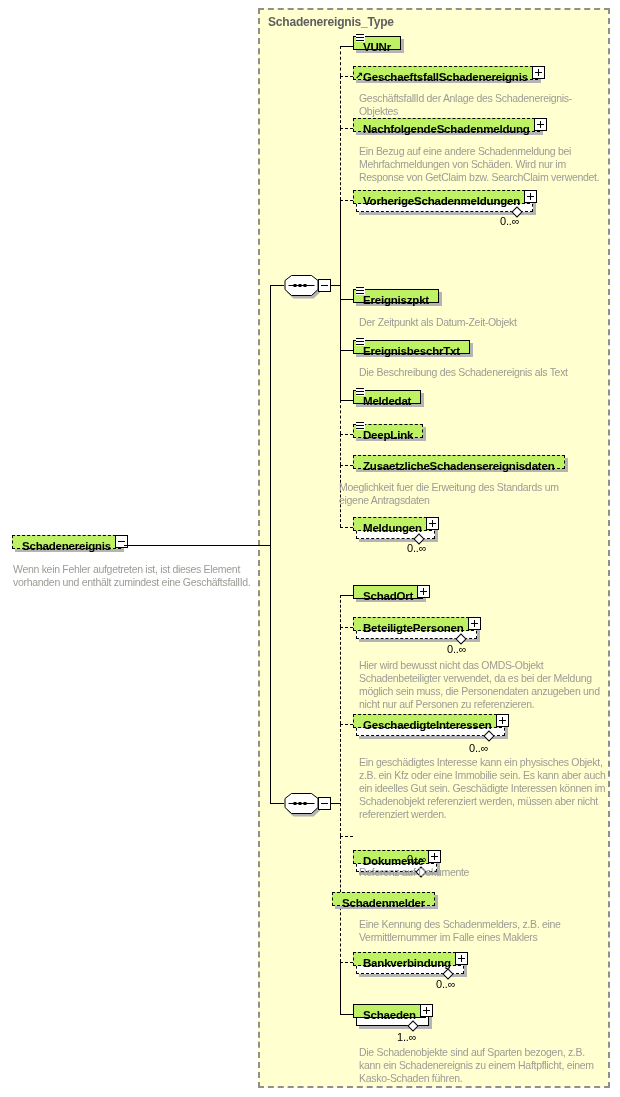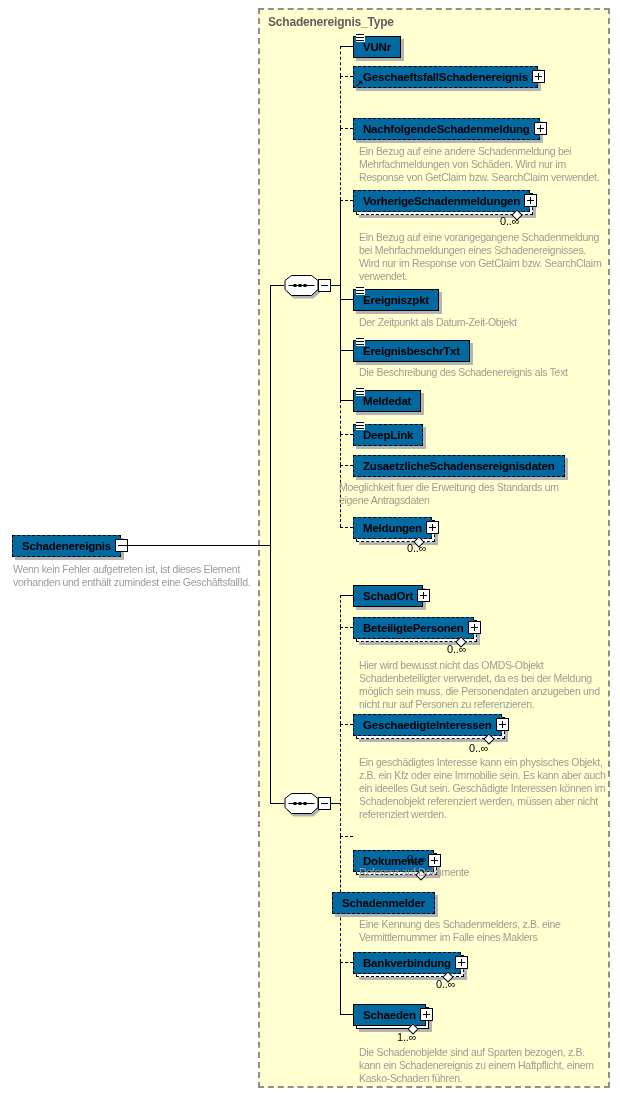--- a/index.html
+++ b/index.html
@@ -17,22 +17,22 @@
     border:2px dashed var(--frame,#8f8f8f);
   }
   .frame-label{
     position:absolute;left:8px;top:5px;font-size:12px;font-weight:bold;
     color:var(--label,#5f5f5f);letter-spacing:-0.2px;
   }
 
   
   .entry{position:absolute;white-space:nowrap;}
   .ebox{
-    position:relative;display:inline-block;height:22px;line-height:20px;
-    box-sizing:border-box;background:#0369a1;border:1px solid #000;
+    position:relative;display:inline-block;height:14px;line-height:20px;
+    box-sizing:border-box;background:#bef264;border:1px solid #000;
     padding:0 9px;font-size:11.5px;font-weight:bold;color:#000;
     letter-spacing:-0.2px;box-shadow:3px 3px 0 var(--shadow,#b4b4b4);
   }
   .entry.optional .ebox{border-style:dashed;}
   .entry.multi .ebox{box-shadow:none;}
   .backbox{
     position:absolute;left:3px;top:3px;width:100%;height:100%;
     box-sizing:border-box;background:#fff;border:1px solid #000;
     box-shadow:3px 3px 0 var(--shadow,#b4b4b4);
   }
@@ -165,39 +165,39 @@
     </div>
   </div>
 
   <div class="entry optional" style="left:353px;top:66px">
     <div class="ebox">
       <span class="ricon"></span>
       <span>GeschaeftsfallSchadenereignis</span>
       <span class="toggle plus"></span>
     </div>
   </div>
+  <div class="anno" style="left:359px;top:92px">GeschäftsfallId der Anlage des Schadenereignis-Objektes</div>
 
   <div class="entry optional" style="left:353px;top:118px">
     <div class="ebox">
       <span>NachfolgendeSchadenmeldung</span>
       <span class="toggle plus"></span>
     </div>
   </div>
   <div class="anno" style="left:359px;top:145px">Ein Bezug auf eine andere Schadenmeldung bei Mehrfachmeldungen von Schäden. Wird nur im Response von GetClaim bzw. SearchClaim verwendet.</div>
 
   <div class="entry optional multi" style="left:353px;top:190px">
     <div class="backbox"></div>
     <div class="ebox">
       <span>VorherigeSchadenmeldungen</span>
       <span class="toggle plus"></span>
     </div>
     <span class="notch"></span>
   </div>
   <span class="occurs" style="left:500px;top:215px">0..∞</span>
-  <div class="anno" style="left:359px;top:231px">Ein Bezug auf eine vorangegangene Schadenmeldung bei Mehrfachmeldungen eines Schadenereignisses. Wird nur im Response von GetClaim bzw. SearchClaim verwendet.</div>
 
   <div class="entry" style="left:353px;top:289px">
     <div class="ebox">
       <span class="ticon"></span>
       <span>Ereigniszpkt</span>
     </div>
   </div>
   <div class="anno" style="left:359px;top:316px">Der Zeitpunkt als Datum-Zeit-Objekt</div>
 
   <div class="entry" style="left:353px;top:340px">

